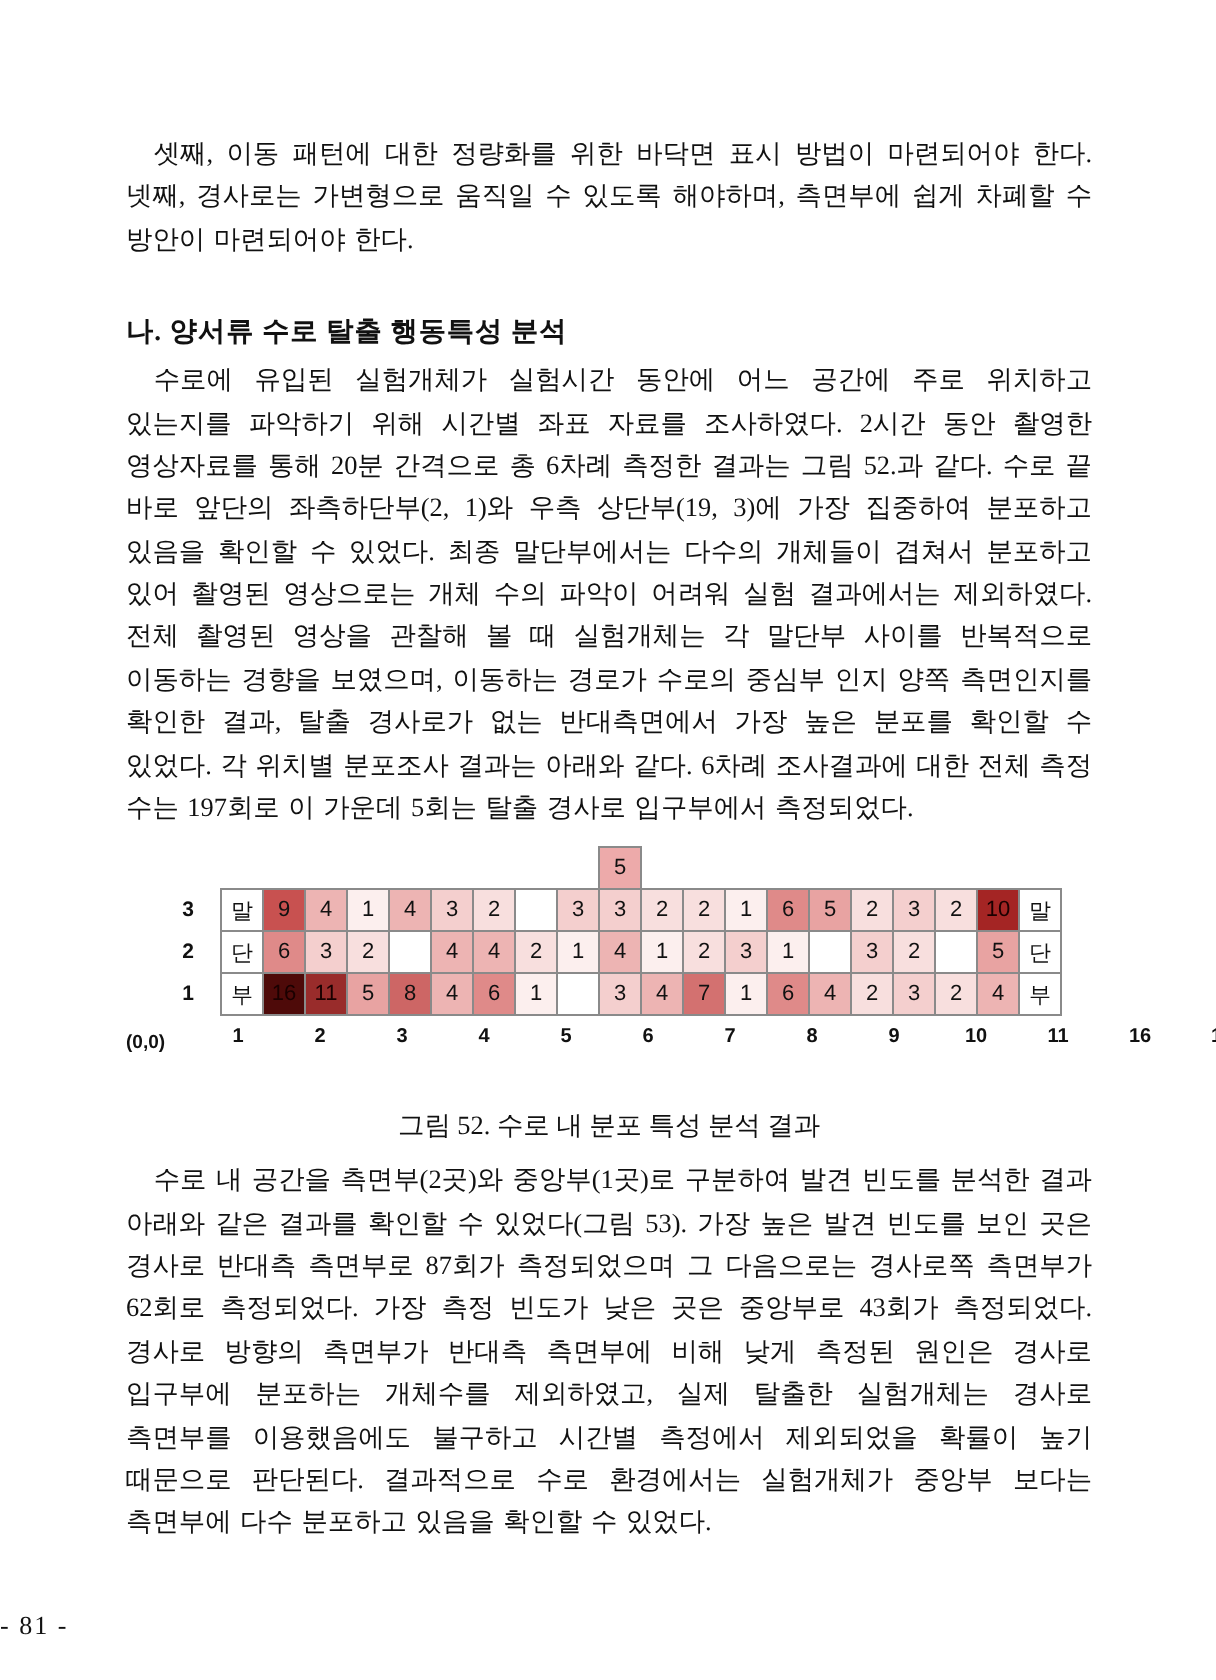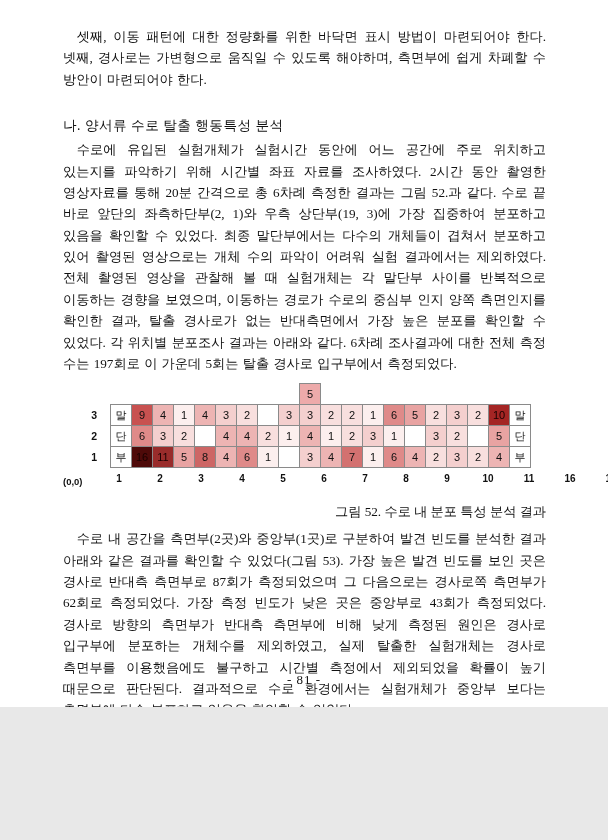--- a/index.html
+++ b/index.html
@@ -1,39 +1,39 @@
 <!DOCTYPE html>
 <html><head>
 <meta charset="utf-8">
 <style>
   html,body { margin:0; padding:0; background:#e8e8e8; }
   .page {
     position:relative;
-    width:608px; height:707px;
+    width:608px; height:840px;
     margin:0 auto;
     background:#ffffff;
     font-family:"Liberation Serif","DejaVu Serif",serif;
     color:#111;
     overflow:hidden;
     box-sizing:border-box;
-    padding:26px 62px 0 63px;
+    padding:66px 62px 0 63px;
   }
   p.body {
     margin:0;
     font-size:13.2px;
     line-height:1.62;
     text-align:justify;
     text-indent:1.05em;
     word-break:keep-all;
     word-spacing:1px;
   }
   .heading {
     margin:27px 0 4px 0;
     font-size:13.6px;
-    font-weight:normal;
+    font-weight:bold;
     letter-spacing:0.5px;
   }
   .subheading {
     margin:0 0 2px 0;
     font-size:13.2px;
   }
   
   .figure { margin-top:9px; }
   .trow { display:flex; }
   .trow + .trow { margin-top:-1px; }
@@ -56,28 +56,28 @@
   .trow > .cell:nth-child(n+3), .trow > .spacer:nth-child(n+3) { margin-left:-1px; }
   .ramp-label { font-size:10.5px; letter-spacing:0.5px; white-space:nowrap; }
   .endlabel { font-size:11px; background:#fff; }
   .axis-row { margin-top:2px !important;gap:20px; }
   .xaxis {
     width:21px; height:16px; flex:none;
     display:flex; align-items:center; justify-content:center;
     font:700 10px "Liberation Sans","DejaVu Sans",sans-serif;
   }
   .caption {
-    text-align:right;
+    text-align:center;
     font-size:13.2px;
-    margin:11px 0 7px 0;
+    margin:22px 0 7px 0;
   }
   .page-number {
     position:absolute;
     bottom:19px; left:0; right:0;
-    text-align:center;
+    text-align:left;
     font-size:13px;
     letter-spacing:1px;
   }
 </style>
 </head>
 <body>
 
 <div class="page">
 
   <p class="body">셋째, 이동 패턴에 대한 정량화를 위한 바닥면 표시 방법이 마련되어야 한다. 넷째, 경사로는 가변형으로 움직일 수 있도록 해야하며, 측면부에 쉽게 차폐할 수 방안이 마련되어야 한다.</p>

